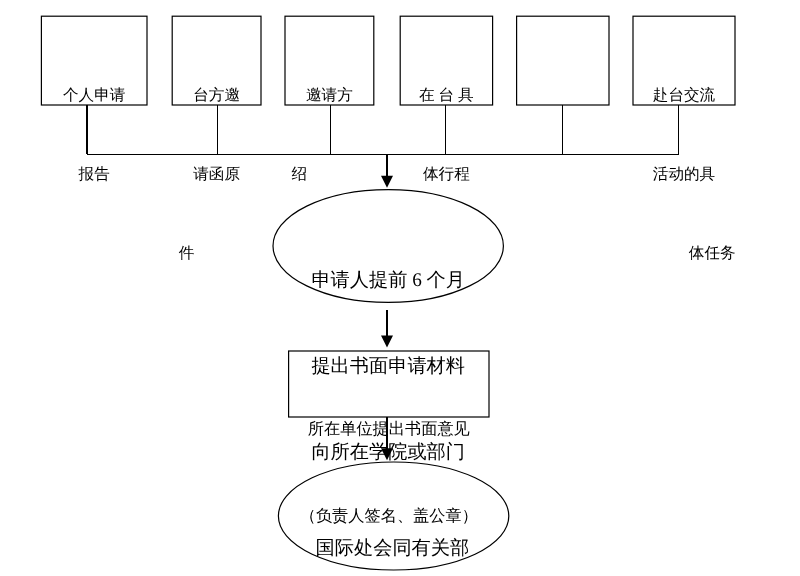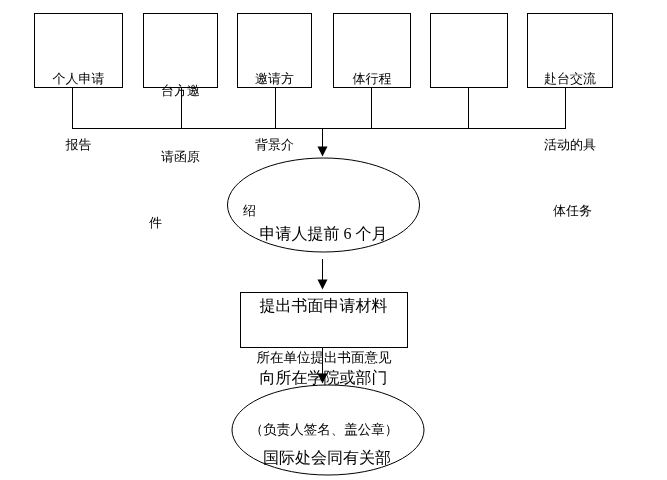--- a/index.html
+++ b/index.html
@@ -110,41 +110,41 @@
     <polygon class="arrow-head" points="317.5,373.5 327.5,373.5 322.5,383.5"></polygon>
 
     <ellipse class="node-shape" cx="328" cy="430" rx="96" ry="45"></ellipse>
   </svg>
 
   <div class="node-label box-label center" style="left:34px; top:24px; width:89px;">
     <div>个人申请</div>
     <div>报告</div>
   </div>
 
-  <div class="node-label box-label center" style="left:143px; top:36px; width:75px;">
+  <div class="node-label box-label center" style="left:143px; top:24px; width:75px;">
     <div>台方邀</div>
     <div>请函原</div>
     <div style="text-align:left; padding-left:6px;">件</div>
   </div>
 
   <div class="node-label box-label center" style="left:237px; top:24px; width:75px;">
     <div>邀请方</div>
-    <div>背景介</div>
     <div style="text-align:left; padding-left:6px;">绍</div>
   </div>
 
   <div class="node-label box-label center" style="left:333px; top:24px; width:78px;">
+    <div>在 台 具</div>
     <div>体行程</div>
   </div>
 
 
   <div class="node-label box-label center" style="left:527px; top:24px; width:86px;">
     <div>赴台交流</div>
     <div>活动的具</div>
-    <div style="text-align:center; padding-left:5px;">体任务</div>
+    <div style="text-align:right; padding-left:5px;">体任务</div>
   </div>
 
   <div class="node-label ellipse-label center" style="left:228px; top:174px; width:191px;">
     <div>申请人提前 6 个月</div>
     <div>提出书面申请材料</div>
     <div>向所在学院或部门</div>
   </div>
 
   <div class="node-label rect-label center" style="left:240px; top:298px; width:168px;">
     <div>所在单位提出书面意见</div>

